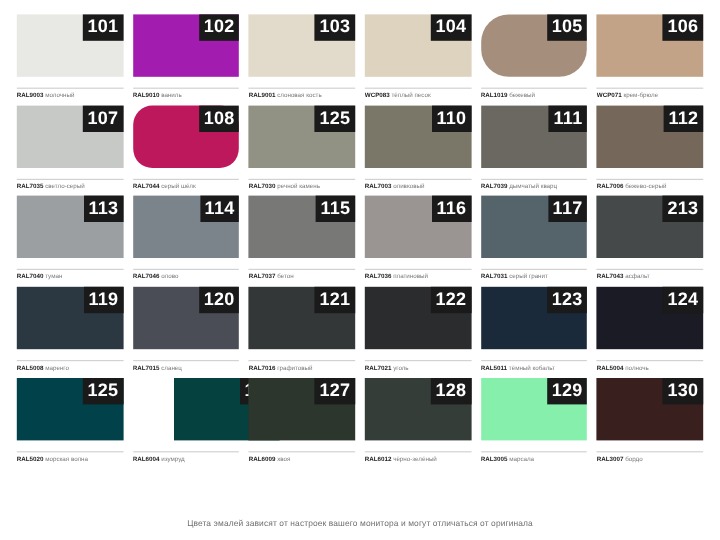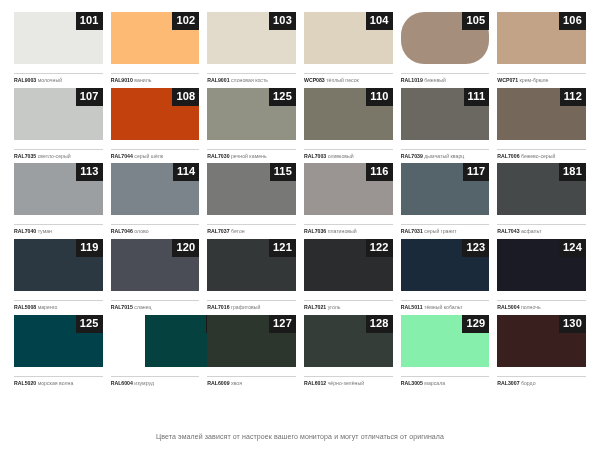--- a/index.html
+++ b/index.html
@@ -42,21 +42,21 @@
     width: 100%;
     height: 52px;
   }
 
   .swatch-badge {
     position: absolute;
     top: 0;
     right: 0;
     background: #1a1a1a;
     color: #ffffff;
-    font-size: 11px;
+    font-size: 15px;
     font-weight: bold;
     line-height: 1;
     padding: 3px 4px 4px 4px;
     min-width: 15px;
     text-align: center;
     letter-spacing: 0.2px;
     font-family: "Liberation Sans", sans-serif;
   }
 
   .swatch-label {
@@ -97,21 +97,21 @@
 <div class="palette-page">
 
   <div class="palette-grid">
       <div class="swatch-cell">
         <div class="swatch-chip" style="background: rgb(232, 233, 229);">
           <div class="swatch-badge">101</div>
         </div>
         <div class="swatch-label"><span class="swatch-code">RAL9003</span> <span class="swatch-name">молочный</span></div>
       </div>
       <div class="swatch-cell">
-        <div class="swatch-chip" style="background: #fdba74;">
+        <div class="swatch-chip" style="background: #a21caf;">
           <div class="swatch-badge">102</div>
         </div>
         <div class="swatch-label"><span class="swatch-code">RAL9010</span> <span class="swatch-name">ваниль</span></div>
       </div>
       <div class="swatch-cell">
         <div class="swatch-chip" style="background: rgb(226, 219, 203);">
           <div class="swatch-badge">103</div>
         </div>
         <div class="swatch-label"><span class="swatch-code">RAL9001</span> <span class="swatch-name">слоновая кость</span></div>
       </div>
@@ -133,21 +133,21 @@
         </div>
         <div class="swatch-label"><span class="swatch-code">WCP071</span> <span class="swatch-name">крем-брюле</span></div>
       </div>
       <div class="swatch-cell">
         <div class="swatch-chip" style="background: rgb(199, 201, 198);">
           <div class="swatch-badge">107</div>
         </div>
         <div class="swatch-label"><span class="swatch-code">RAL7035</span> <span class="swatch-name">светло-серый</span></div>
       </div>
       <div class="swatch-cell">
-        <div class="swatch-chip" style="background: #c2410c;">
+        <div class="swatch-chip" style="background: #be185d; border-radius: 16px;">
           <div class="swatch-badge">108</div>
         </div>
         <div class="swatch-label"><span class="swatch-code">RAL7044</span> <span class="swatch-name">серый шёлк</span></div>
       </div>
       <div class="swatch-cell">
         <div class="swatch-chip" style="background: rgb(145, 145, 132);">
           <div class="swatch-badge">125</div>
         </div>
         <div class="swatch-label"><span class="swatch-code">RAL7030</span> <span class="swatch-name">речной камень</span></div>
       </div>
@@ -194,21 +194,21 @@
         <div class="swatch-label"><span class="swatch-code">RAL7036</span> <span class="swatch-name">платиновый</span></div>
       </div>
       <div class="swatch-cell">
         <div class="swatch-chip" style="background: rgb(85, 99, 106);">
           <div class="swatch-badge">117</div>
         </div>
         <div class="swatch-label"><span class="swatch-code">RAL7031</span> <span class="swatch-name">серый гранит</span></div>
       </div>
       <div class="swatch-cell">
         <div class="swatch-chip" style="background: rgb(70, 73, 74);">
-          <div class="swatch-badge">181</div>
+          <div class="swatch-badge">213</div>
         </div>
         <div class="swatch-label"><span class="swatch-code">RAL7043</span> <span class="swatch-name">асфальт</span></div>
       </div>
       <div class="swatch-cell">
         <div class="swatch-chip" style="background: rgb(43, 56, 66);">
           <div class="swatch-badge">119</div>
         </div>
         <div class="swatch-label"><span class="swatch-code">RAL5008</span> <span class="swatch-name">маренго</span></div>
       </div>
       <div class="swatch-cell">

